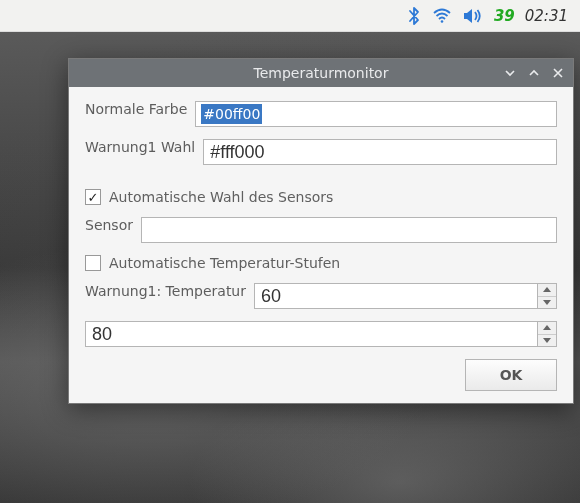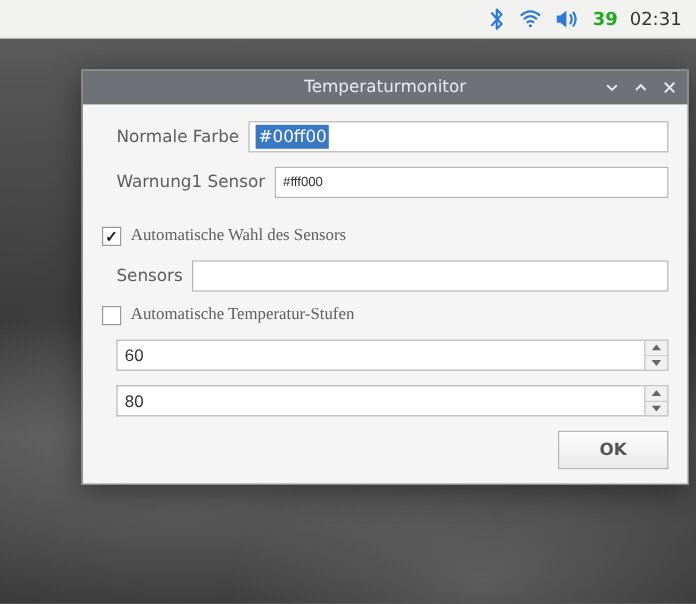--- a/index.html
+++ b/index.html
@@ -21,20 +21,21 @@
     background: #f2f2f0;
     display: flex;
     align-items: center;
     justify-content: flex-end;
     gap: 10px;
     padding-right: 12px;
     box-sizing: border-box;
     font-size: 15px;
     color: #333;
     border-bottom: 1px solid #ddd;
+    font-style: italic;
   }
   .panel .icon { display: inline-flex; align-items: center; }
   .panel .temp { color: #22aa22; font-weight: 600; }
   .panel .clock { color: #333; font-weight: 500; }
 
   
   .wallpaper {
     position: absolute;
     top: 32px; left: 0; right: 0; bottom: 0;
     background:
@@ -85,49 +86,46 @@
   .titlebar .winbtn svg { display:block; }
 
   .dialog-body {
     padding: 14px 16px 12px 16px;
     color: #606060;
     font-size: 14px;
   }
 
   .row {
     display: flex;
-    align-items: center;
     margin-bottom: 12px;
     gap: 8px;
-    margin-left: 12px;
   }
   .row label.lbl {
     white-space: nowrap;
     color: #5d5d5d;
   }
   .row input.textfield {
     flex: 1;
     height: 26px;
     border: 1px solid #b5b5b5;
     background: #fff;
     padding: 0 6px;
-    font-size: 11px;
+    font-size: 18px;
     color: #333;
     box-sizing: border-box;
   }
   .row input.textfield::selection {
     background: #3a78c4;
     color: #fff;
   }
 
   .check-row {
     display: flex;
     gap: 8px;
     margin-bottom: 12px;
-    font-family: Liberation Serif, serif;
   }
   .checkbox {
     width: 16px; height: 16px;
     border: 1px solid #999;
     background: #fff;
     display: inline-flex;
     align-items: center;
     justify-content: center;
     box-sizing: border-box;
   }
@@ -144,21 +142,21 @@
     display: flex;
     align-items: stretch;
     height: 26px;
   }
   .spin-wrap input {
     flex: 1;
     border: 1px solid #b5b5b5;
     border-right: none;
     background: #fff;
     padding: 0 6px;
-    font-size: 14px;
+    font-size: 18px;
     color: #333;
     box-sizing: border-box;
   }
   .spin-btns {
     width: 20px;
     border: 1px solid #b5b5b5;
     display: flex;
     flex-direction: column;
     box-sizing: border-box;
   }
@@ -263,43 +261,44 @@
 
     <div class="row">
       <label class="lbl">Normale Farbe</label>
       <div class="sel-highlight" style="flex:1; position:relative;">
         <input class="textfield" style="width: 100%; color: transparent;" value="#00ff00">
         <span class="sel">#00ff00</span>
       </div>
     </div>
 
     <div class="row">
-      <label class="lbl">Warnung1 Sensor</label>
+      <label class="lbl">Warnung1 Wahl</label>
       <input class="textfield" value="#fff000" style="">
     </div>
 
     <div class="row">
     </div>
 
     <div class="check-row">
       <span class="checkbox checked"></span>
       <span>Automatische Wahl des Sensors</span>
     </div>
 
     <div class="row">
-      <label class="lbl">Sensors</label>
+      <label class="lbl">Sensor</label>
       <input class="textfield" value="" style="">
     </div>
 
     <div class="check-row">
       <span class="checkbox"></span>
       <span>Automatische Temperatur-Stufen</span>
     </div>
 
     <div class="row">
+      <label class="lbl">Warnung1: Temperatur</label>
       <div class="spin-wrap">
         <input value="60" style="">
         <div class="spin-btns">
           <div class="spin-btn">
             <svg width="8" height="5" viewBox="0 0 8 5">
                 <path d="M0 5 L4 0 L8 5 Z" fill="#666"></path>
               </svg>
           </div>
           <div class="spin-btn">
             <svg width="8" height="5" viewBox="0 0 8 5">

